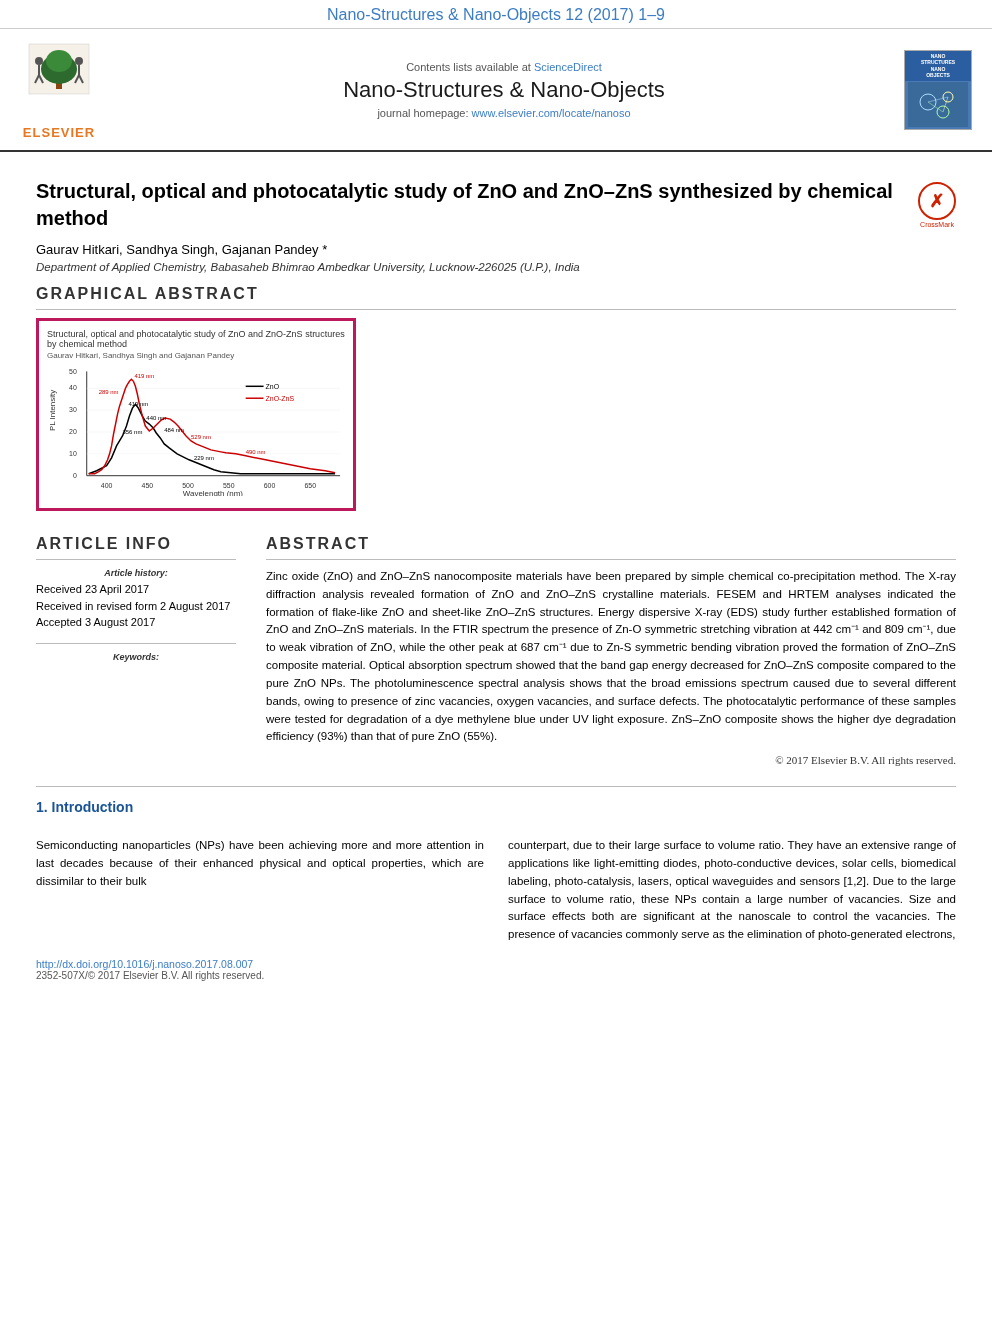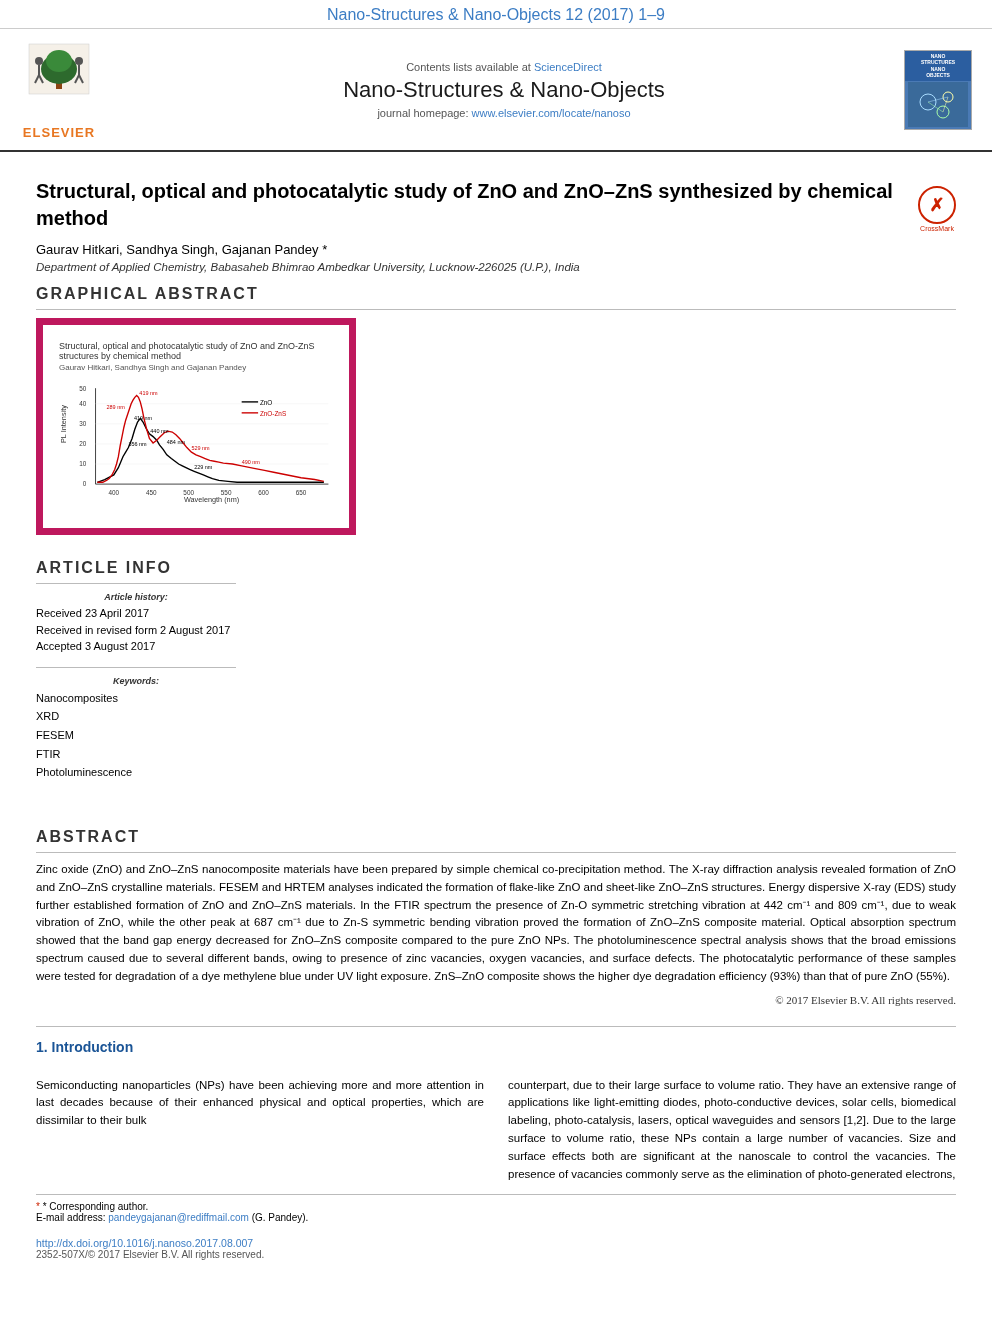--- a/index.html
+++ b/index.html
@@ -121,21 +121,21 @@
     }
 
     
     .main-content {
       padding: 16px 36px 16px 36px;
     }
 
     
     .article-title-section {
       display: flex;
-      align-items: flex-end;
+      align-items: center;
       margin-bottom: 10px;
       margin-top: 10px;
     }
     .article-title {
       font-size: 20px;
       font-weight: bold;
       font-family: Arial, sans-serif;
       line-height: 1.35;
       flex: 1;
     }
@@ -184,22 +184,22 @@
       margin-top: 10px;
     }
     .divider {
       border: none;
       border-top: 1px solid #bbb;
       margin: 6px 0 8px;
     }
 
     
     .graphical-abstract {
-      border: 7px solid #be185d;
-      padding: 16px;
+      border: 3px solid #be185d;
+      padding: 8px;
       margin-bottom: 14px;
       max-width: 320px;
     }
     .ga-title {
       font-family: Arial, sans-serif;
       font-size: 9px;
       color: #333;
       margin-bottom: 2px;
     }
     .ga-authors {
@@ -210,23 +210,22 @@
     }
     .ga-chart {
       width: 100%;
       height: 130px;
       background: white;
     }
 
     
     .two-col {
       display: flex;
-      gap: 24px;
+      gap: 30px;
       margin-top: 4px;
-      flex-direction: column;
     }
     .col-left {
       width: 200px;
       flex-shrink: 0;
     }
     .col-right {
       flex: 1;
     }
 
     
@@ -568,27 +567,20 @@
         <div class="info-label">Article history:</div>
         <div class="info-content">Received 23 April 2017</div>
         <div class="info-content">Received in revised form 2 August 2017</div>
         <div class="info-content">Accepted 3 August 2017</div>
       </div>
 
       <hr class="divider">
 
       <div class="article-info-section">
         <div class="info-label">Keywords:</div>
-        <div class="keywords-list">
-          <div>Nanocomposites</div>
-          <div>XRD</div>
-          <div>FESEM</div>
-          <div>FTIR</div>
-          <div>Photoluminescence</div>
-        </div>
       </div>
     </div>
 
     <div class="col-right">
       <div class="section-label">ABSTRACT</div>
       <hr class="divider">
       <div class="abstract-text">Zinc oxide (ZnO) and ZnO–ZnS nanocomposite materials have been prepared by simple chemical co-precipitation method. The X-ray diffraction analysis revealed formation of ZnO and ZnO–ZnS crystalline materials. FESEM and HRTEM analyses indicated the formation of flake-like ZnO and sheet-like ZnO–ZnS structures. Energy dispersive X-ray (EDS) study further established formation of ZnO and ZnO–ZnS materials. In the FTIR spectrum the presence of Zn-O symmetric stretching vibration at 442 cm⁻¹ and 809 cm⁻¹, due to weak vibration of ZnO, while the other peak at 687 cm⁻¹ due to Zn-S symmetric bending vibration proved the formation of ZnO–ZnS composite material. Optical absorption spectrum showed that the band gap energy decreased for ZnO–ZnS composite compared to the pure ZnO NPs. The photoluminescence spectral analysis shows that the broad emissions spectrum caused due to several different bands, owing to presence of zinc vacancies, oxygen vacancies, and surface defects. The photocatalytic performance of these samples were tested for degradation of a dye methylene blue under UV light exposure. ZnS–ZnO composite shows the higher dye degradation efficiency (93%) than that of pure ZnO (55%).</div>
       <div class="copyright">© 2017 Elsevier B.V. All rights reserved.</div>
     </div>
   </div>
@@ -596,31 +588,20 @@
   <div class="intro-section">
     <div class="intro-heading">
       <span>1.</span> <span>Introduction</span>
     </div>
     <div class="two-col-intro">
       <div class="intro-col">Semiconducting nanoparticles (NPs) have been achieving more and more attention in last decades because of their enhanced physical and optical properties, which are dissimilar to their bulk</div>
       <div class="intro-col">counterpart, due to their large surface to volume ratio. They have an extensive range of applications like light-emitting diodes, photo-conductive devices, solar cells, biomedical labeling, photo-catalysis, lasers, optical waveguides and sensors [1,2]. Due to the large surface to volume ratio, these NPs contain a large number of vacancies. Size and surface effects both are significant at the nanoscale to control the vacancies. The presence of vacancies commonly serve as the elimination of photo-generated electrons,</div>
     </div>
   </div>
 
-  <div class="footnote-section">
-    <div>
-      <span class="footnote-star">*</span>
-      <span>* Corresponding author.</span>
-    </div>
-    <div>
-      <span>E-mail address: </span>
-      <a style="color:#3c7dc4;text-decoration:none;">pandeygajanan@rediffmail.com</a>
-      <span> (G. Pandey).</span>
-    </div>
-  </div>
 
   <div class="bottom-links">
     <div>
       <a>http://dx.doi.org/10.1016/j.nanoso.2017.08.007</a>
     </div>
     <div class="issn">2352-507X/© 2017 Elsevier B.V. All rights reserved.</div>
   </div>
 
 </div>
 

